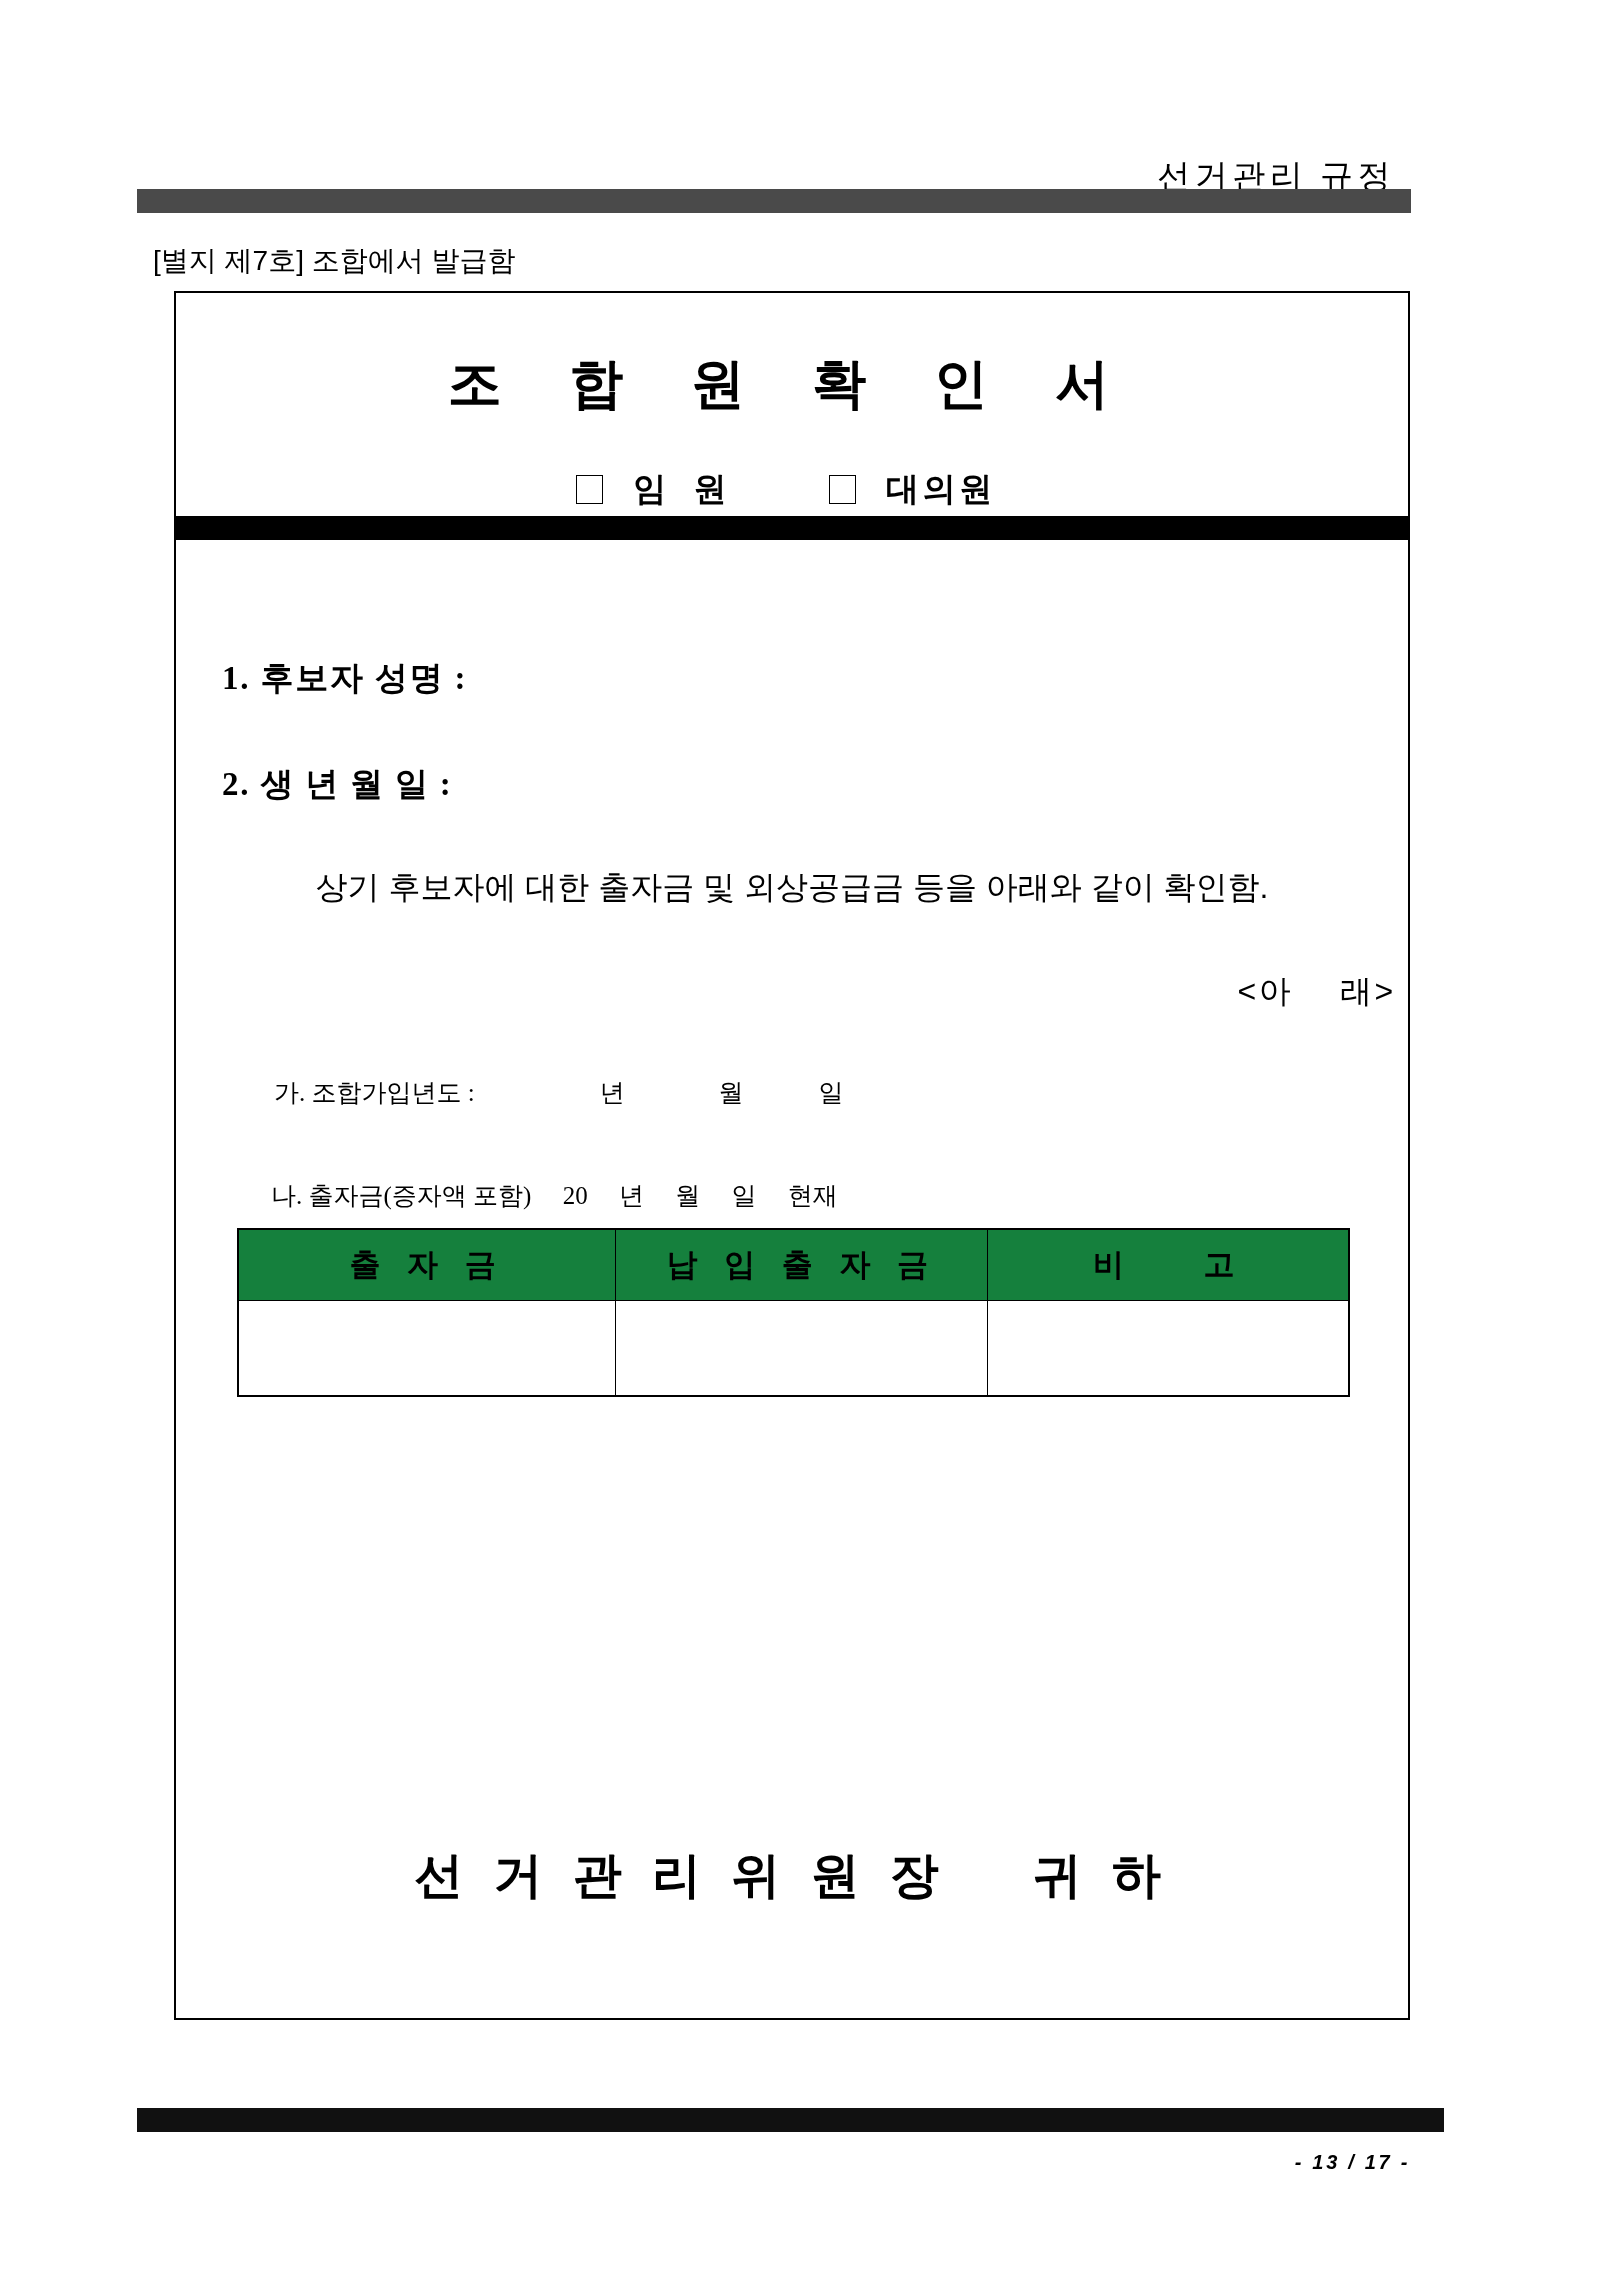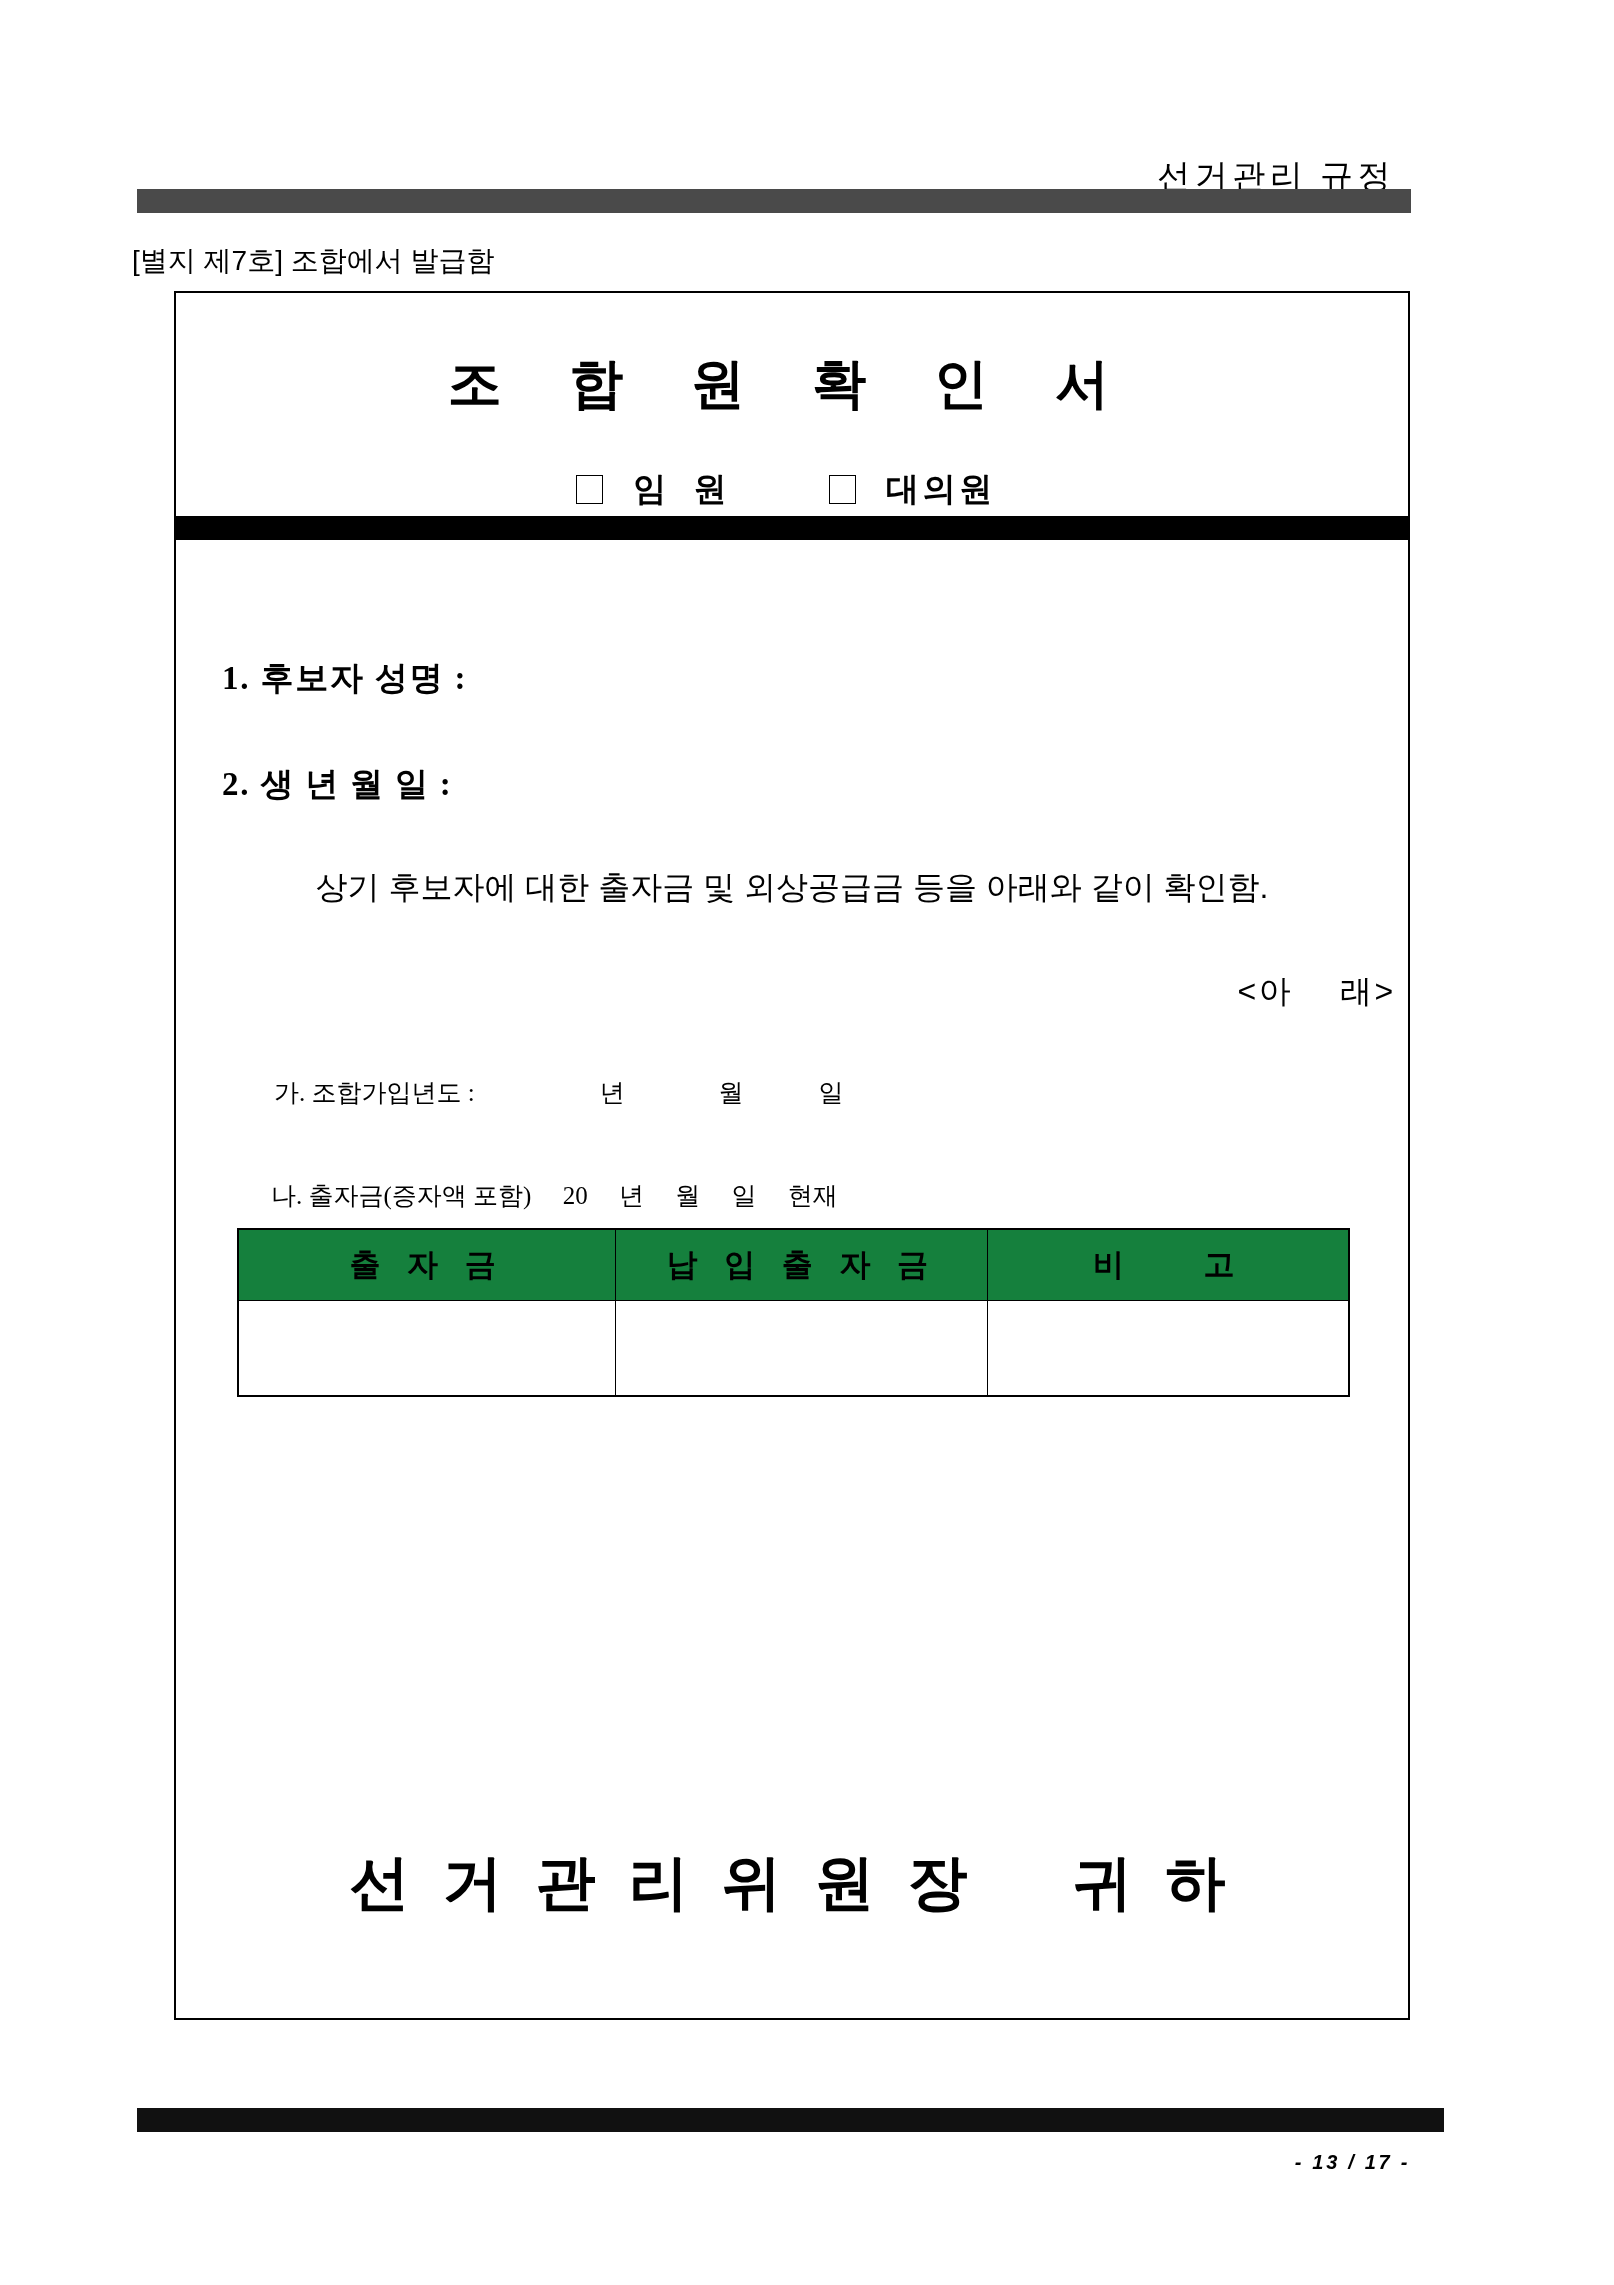--- a/index.html
+++ b/index.html
@@ -29,21 +29,21 @@
   .header-rule {
     position: absolute;
     left: 113px;
     top: 165px;
     width: 1274px;
     height: 1.8px;
     background: #4a4a4a;
   }
   .form-note {
     position: absolute;
-    left: 96px;
+    left: 117px;
     top: 206px;
     font-size: 28px;
     font-family: "Liberation Sans", "DejaVu Sans", sans-serif;
   }
 
   
   .form-box {
     position: absolute;
     left: 150px;
     top: 267px;
@@ -179,21 +179,21 @@
     font-family: "Liberation Sans", "DejaVu Sans", sans-serif;
     letter-spacing: 0.9px;
     white-space: pre;
   }
   .addressee {
     position: absolute;
     top: 1538px;
     left: 0;
     width: 100%;
     text-align: center;
-    font-size: 60px;
+    font-size: 49px;
     font-weight: bold;
     letter-spacing: 9px;
     white-space: pre;
   }
 
   
   .footer-rule {
     position: absolute;
     left: 113px;
     top: 2084px;

